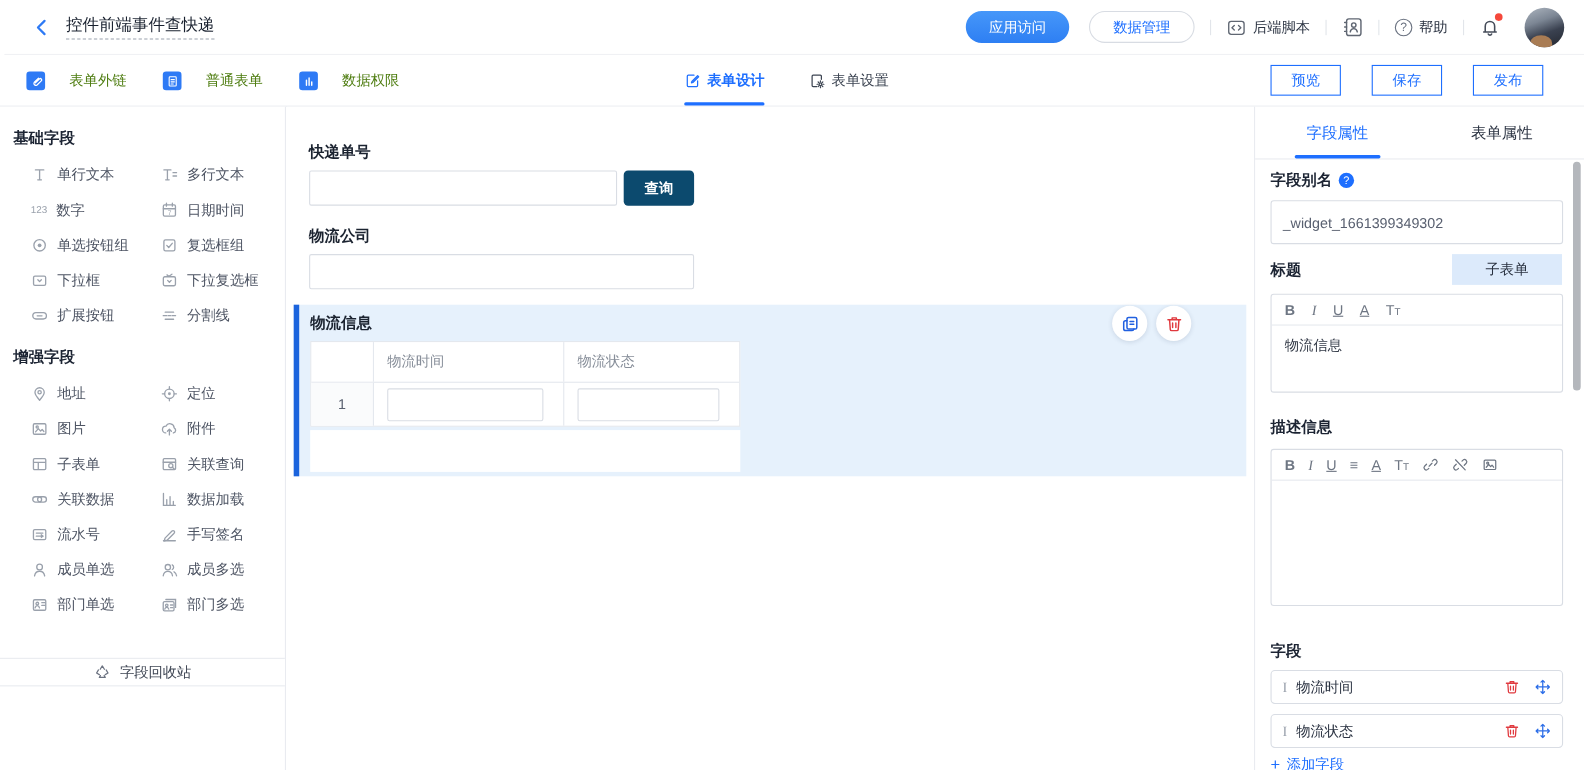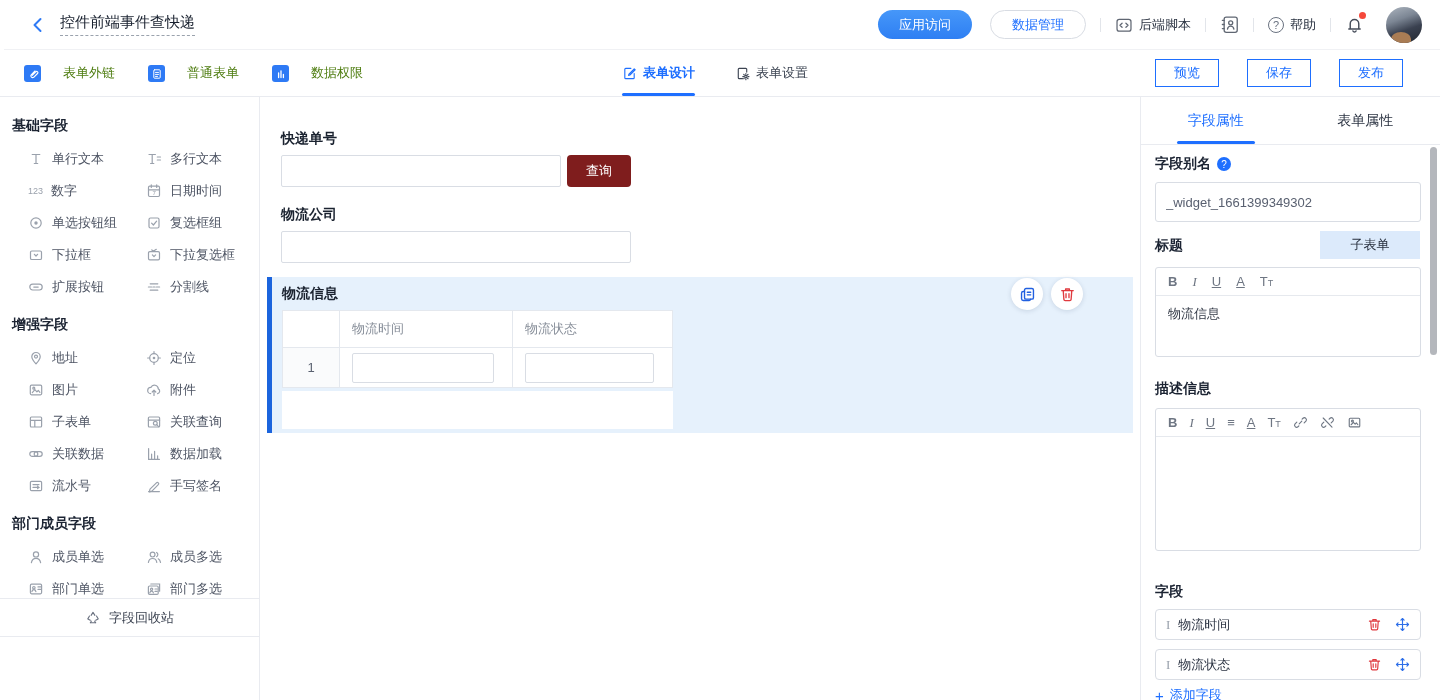--- a/index.html
+++ b/index.html
@@ -53,32 +53,32 @@
   
   .sidebar { position:absolute; left:0; top:97px; width:260px; height:603px;
              border-right:1px solid #e9ebf0; background:#fff; padding:20px 12px 0; }
   .sec-title { font-size:14px; font-weight:bold; color:#1c2433; margin:0 0 8px 0; }
   .sec-title.mt { margin-top:13px; }
   .fgrid { display:grid; grid-template-columns:118px 118px; }
   .fitem { height:32px; display:flex; align-items:center; gap:8px; font-size:13px;
            color:#4d5463; padding-left:16px; cursor:grab; white-space:nowrap; }
   .si { color:#9aa1ac; flex:none; }
   .num-ic { font-size:9px; color:#9aa1ac; letter-spacing:0; }
-  .recycle { position:absolute; left:0; top:501px; width:259px; height:39px;
+  .recycle { position:absolute; left:0; top:501px; width:259px; height:26px;
              border-top:1px solid #e9ebf0; border-bottom:1px solid #e9ebf0;
              display:flex; align-items:center; justify-content:center; gap:8px;
              font-size:13px; color:#3f4654; cursor:pointer; background:#fff; }
 
   
   .canvas { position:absolute; left:261px; top:97px; width:879px; height:603px; background:#fff; }
   .c-label { position:absolute; font-size:14px; font-weight:bold; color:#1b2330; }
   .c-input { position:absolute; height:32px; border:1px solid #d9dde4; border-radius:2px;
              background:#fff; font-size:13px; padding:0 10px; outline:none; }
   .qbtn { position:absolute; left:306px; top:58px; width:64px; height:32px; border:none;
-          border-radius:4px; background:#7f1d1d; color:#fff; font-size:13px; font-weight:normal; cursor:pointer; }
+          border-radius:4px; background:#0c4a6e; color:#fff; font-size:13px; font-weight:bold; cursor:pointer; }
   .selblock { position:absolute; left:6px; top:180px; width:866px; height:156px;
               background:#e6f1fc; cursor:pointer; }
   .selblock::before { content:""; position:absolute; left:0; top:0; bottom:0; width:5px; background:#1b64dd; }
   .sub-title { position:absolute; left:15px; top:8px; font-size:14px; font-weight:bold; color:#1b2330; }
   .circ { position:absolute; top:1px; width:32px; height:32px; border-radius:50%; background:#fff;
           box-shadow:0 1px 5px rgba(20,40,80,.14); display:flex; align-items:center;
           justify-content:center; cursor:pointer; }
   .circ.copy { right:90px; } .circ.del { right:50px; }
   .tbl { position:absolute; left:15px; top:33px; width:391px; background:#fff;
          border:1px solid #e4e8ee; font-size:13px; }
@@ -371,21 +371,20 @@
     </div>
     <div class="fitem">
       <svg class="si" width="16" height="16" viewBox="0 0 16 16" fill="none" stroke="currentColor" stroke-width="1.2" stroke-linecap="round" stroke-linejoin="round">
           <path d="M2.6 13.6h10.8"></path>
           <path d="M4 11.2l6.4-6.4a1.3 1.3 0 0 1 1.9 1.9L5.9 13.1l-2.6.7z"></path>
         </svg>
       <span>手写签名</span>
     </div>
   </div>
 
-  <div class="sec-title mt">部门成员字段</div>
   <div class="fgrid">
     <div class="fitem">
       <svg class="si" width="16" height="16" viewBox="0 0 16 16" fill="none" stroke="currentColor" stroke-width="1.2" stroke-linecap="round">
           <circle cx="8" cy="5.4" r="2.6"></circle>
           <path d="M3.4 13.6c.5-3 2.3-4.3 4.6-4.3s4.1 1.3 4.6 4.3"></path>
         </svg>
       <span>成员单选</span>
     </div>
     <div class="fitem">
       <svg class="si" width="16" height="16" viewBox="0 0 16 16" fill="none" stroke="currentColor" stroke-width="1.2" stroke-linecap="round">

